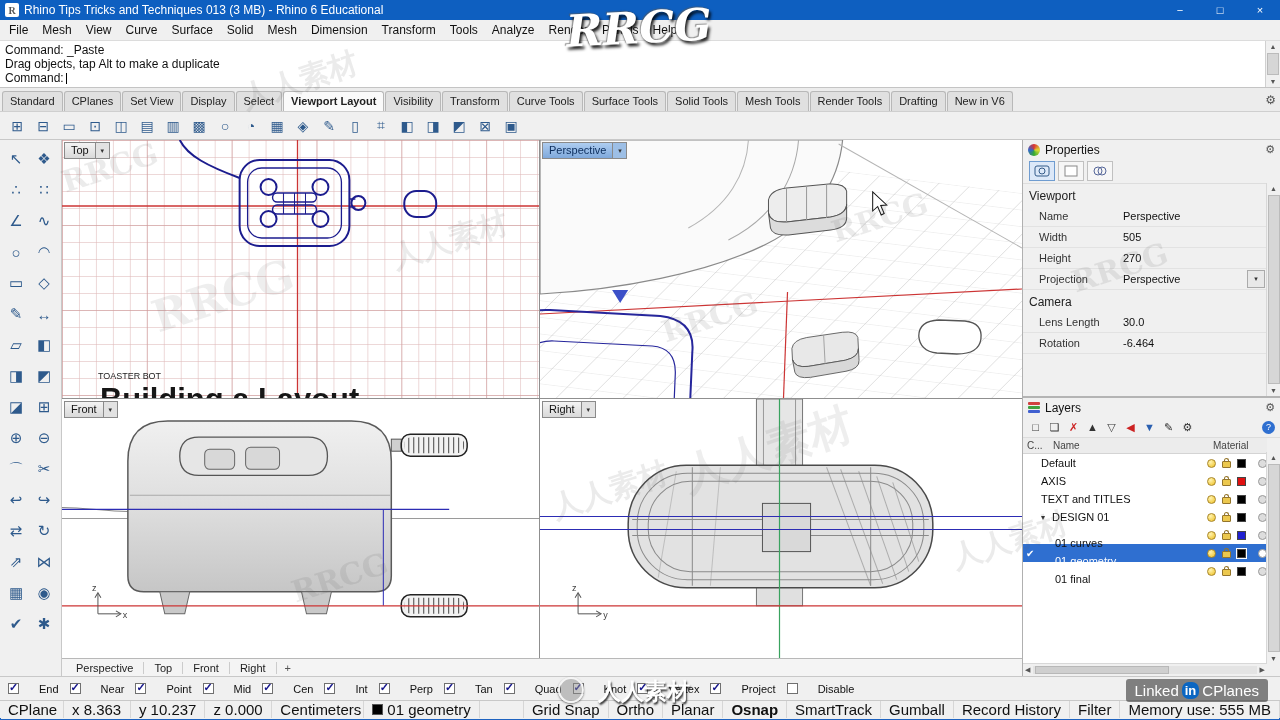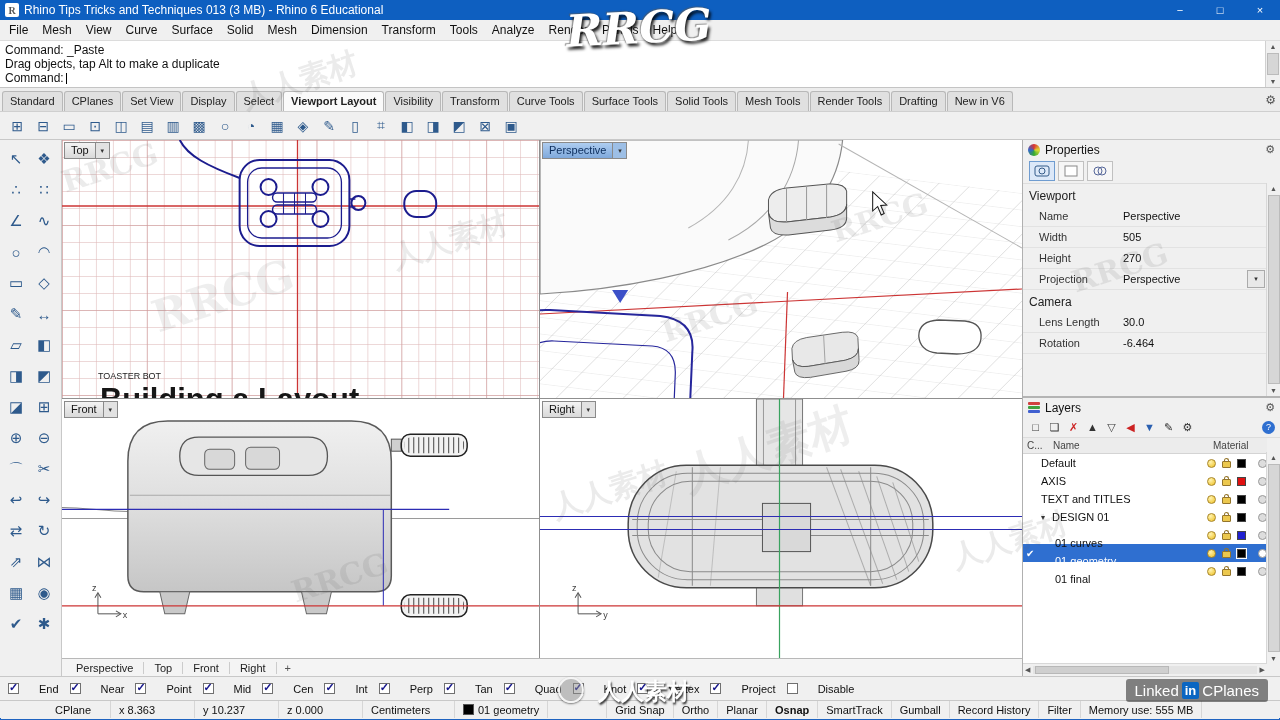--- a/index.html
+++ b/index.html
@@ -95,39 +95,39 @@
   .lrow.selected .lmat{background:#fff;}
   .hsb{height:12px;background:#f0f0f0;border-top:1px solid #d8d8d8;display:flex;align-items:center;margin-right:13px;}
   .hsb .sa{padding:0 2px;}
   .htrack{flex:1;height:8px;margin:0 1px;background:#e4e4e4;position:relative;}
   .hthumb{position:absolute;left:2px;top:0;width:60%;height:8px;background:#cfcfcf;border:1px solid #b8b8b8;box-sizing:border-box;}
   
   .osnapbar{height:24px;background:#f0f0f0;border-top:1px solid #c8c8c8;display:flex;align-items:center;gap:11px;padding-left:8px;font-size:11px;box-sizing:border-box;}
   .os{display:flex;align-items:center;gap:20px;color:#111;}
   .cb{width:11px;height:11px;border:1px solid #707070;background:#fff;position:relative;box-sizing:border-box;}
   .cb.on::after{content:"✓";position:absolute;left:0;top:-3px;font-size:11px;font-weight:bold;color:#16168c;}
-  .statusbar{height:18px;background:#f0f0f0;border-top:1px solid #c8c8c8;display:flex;font-size:11px;color:#111;box-sizing:border-box;padding-left:47px;}
+  .statusbar{height:18px;background:#f0f0f0;border-top:1px solid #c8c8c8;display:flex;font-size:15px;color:#111;box-sizing:border-box;}
   .sbi{height:100%;display:flex;align-items:center;padding:0 8px;border-right:1px solid #d6d6d6;white-space:nowrap;gap:4px;}
   .sbi.bold{font-weight:bold;}
   .w64{width:64px;box-sizing:border-box;} .w84{width:84px;box-sizing:border-box;} .w92{width:92px;box-sizing:border-box;}
   .sbgap{width:58px;height:100%;border-right:1px solid #d6d6d6;}
   .sbfill{flex:1;}
   .sbsw{width:9px;height:9px;border:1px solid #555;display:inline-block;}
   
   .wm{position:absolute;pointer-events:none;z-index:60;white-space:nowrap;}
   .wm-top{left:566px;top:2px;font:italic 700 44px "DejaVu Serif",serif;color:#fff;
           text-shadow:2px 3px 3px rgba(0,0,0,.85),-1px -1px 1px rgba(90,90,90,.6);transform:rotate(-3deg);}
   .wmf{font:700 30px "DejaVu Serif",serif;color:rgba(90,90,90,.12);transform:rotate(-18deg);}
   .wmf.big{font-size:44px;color:rgba(90,90,90,.10);}
   .wm-cn{left:598px;top:676px;font:700 23px "DejaVu Sans",sans-serif;color:#fff;text-shadow:1px 2px 2px rgba(0,0,0,.8);}
   .wm-badge{left:558px;top:677px;width:22px;height:22px;border-radius:50%;border:2px solid rgba(255,255,255,.85);
             background:rgba(140,140,140,.5);box-shadow:0 1px 2px rgba(0,0,0,.5);}
   .li-wrap{position:absolute;right:12px;top:679px;height:23px;display:flex;align-items:center;gap:3px;padding:0 9px;
            background:rgba(35,35,35,.55);border-radius:3px;color:#fff;font-size:15px;z-index:60;}
-  .li-in{background:#0a66c2;border-radius:2px;padding:0 3px;font-weight:bold;font-size:13px;line-height:17px;}
+  .li-in{background:#0a66c2;border-radius:7px;padding:0 3px;font-weight:bold;font-size:13px;line-height:17px;}
 </style>
 </head>
 <body>
 
 <div class="app">
 
   <div class="titlebar">
     <span class="appicon">R</span>
     <span class="tb-title">Rhino Tips Tricks and Techniques 013 (3 MB) - Rhino 6 Educational</span>
     <span class="tb-btn">−</span>

